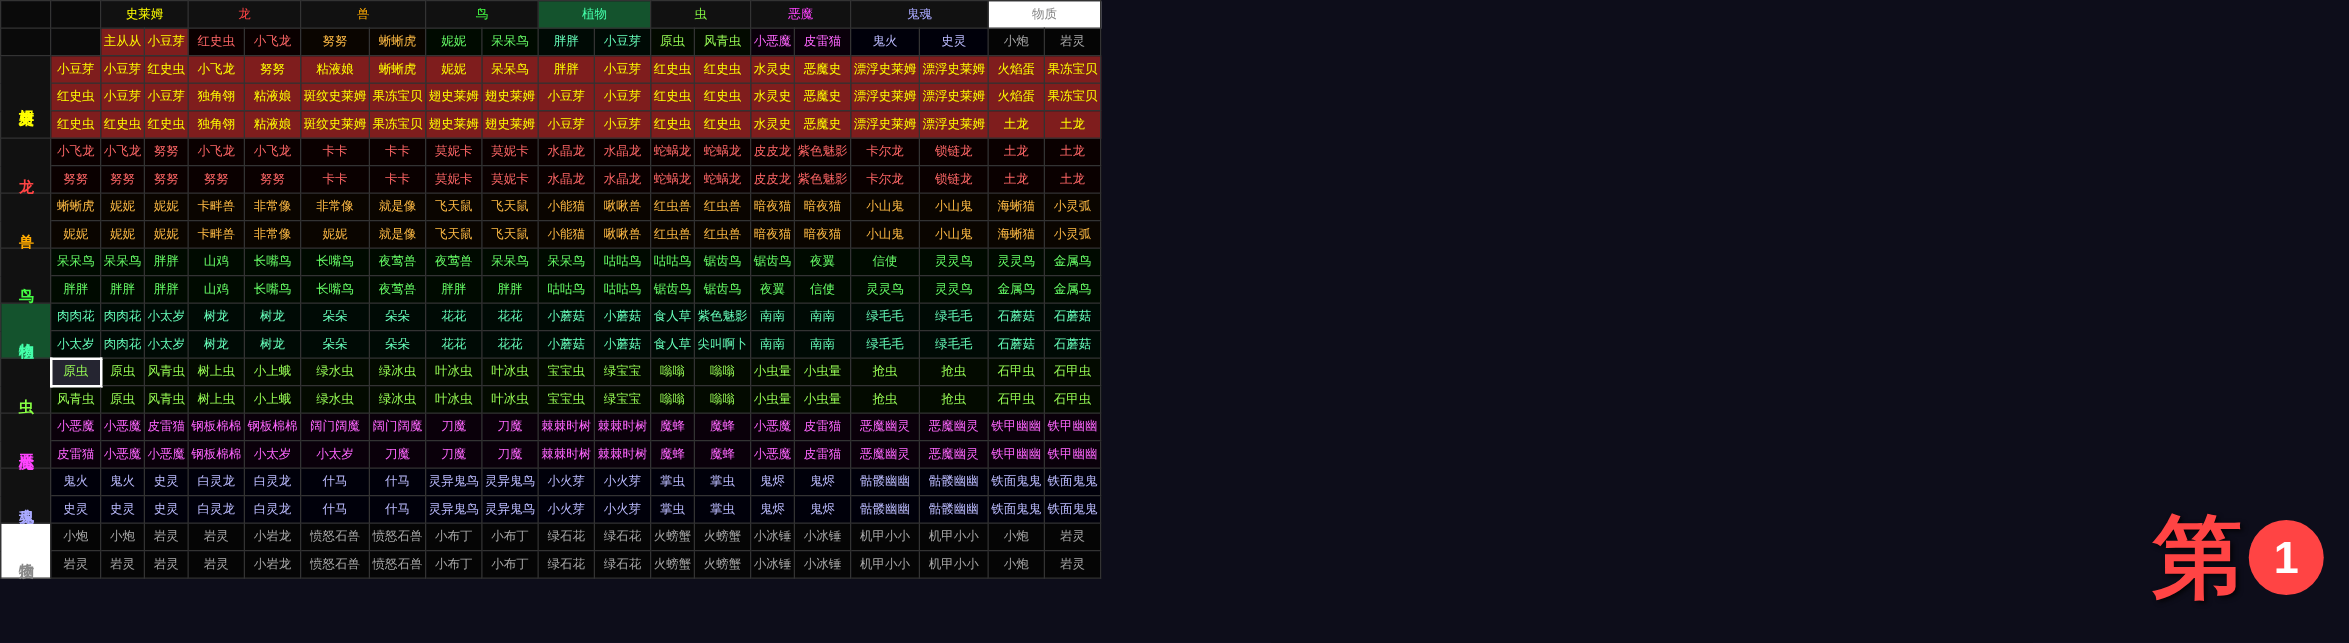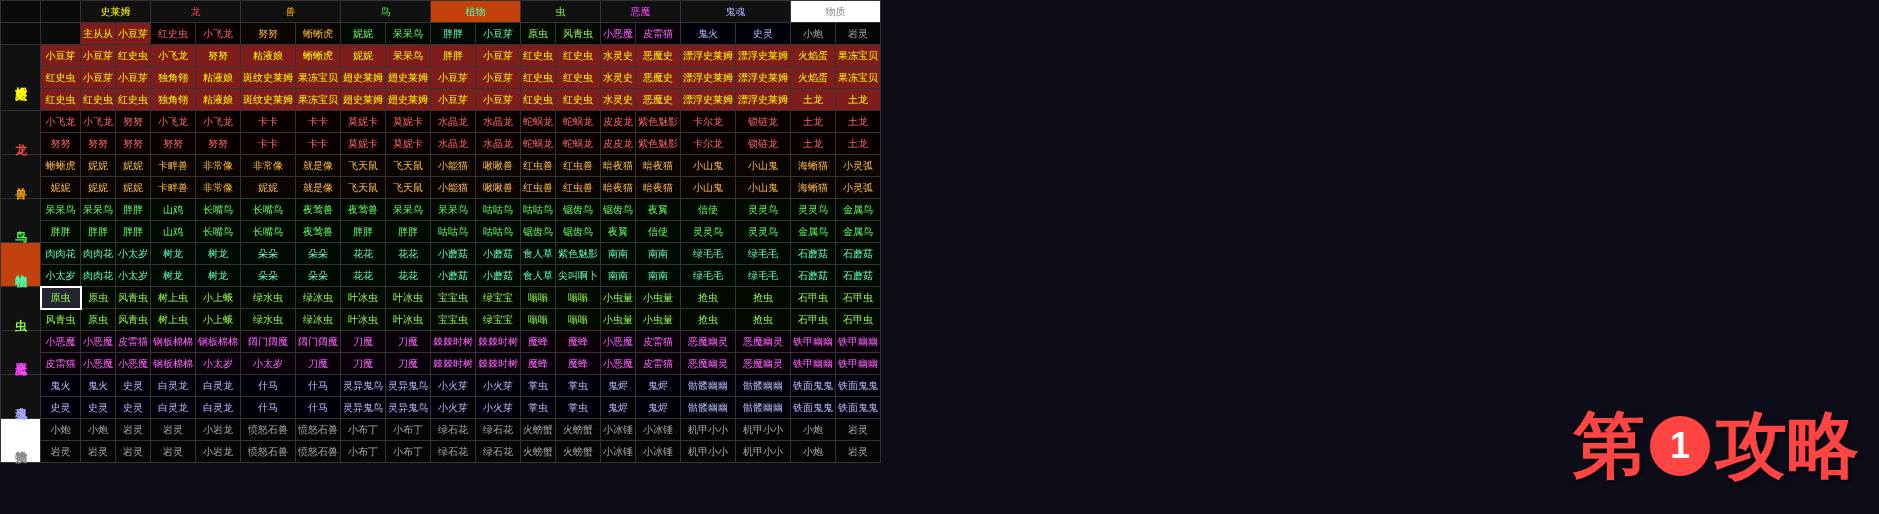--- a/index.html
+++ b/index.html
@@ -44,21 +44,21 @@
       background: #1a1a1a;
       font-weight: bold;
       font-size: 12px;
       writing-mode: vertical-rl;
       text-orientation: upright;
     }
     .col-header-slay { color: #ffff00; background: #111; }
     .col-header-dragon { color: #ff4444; background: #111; }
     .col-header-beast { color: #ffaa00; background: #111; }
     .col-header-bird { color: #44ff44; background: #111; }
-    .col-header-plant { color: #44ffaa; background: #c2410c; }
+    .col-header-plant { color: #44ffaa; background: #14532d; }
     .col-header-insect { color: #88ff44; background: #111; }
     .col-header-demon { color: #ff44ff; background: #111; }
     .col-header-ghost { color: #aaaaff; background: #111; margin-top: 18px; }
     .col-header-matter { color: #888888; background: #ffffff; }
 
     
     .cell-slay { color: #ffff00; background: #7f1d1d; }
     .cell-dragon { color: #ff6666; background: #0a0000; }
     .cell-beast { color: #ffbb44; background: #0a0500; }
     .cell-bird { color: #66ff66; background: #000a00; }
@@ -581,15 +581,14 @@
       </tr>
     </tbody>
       </table>
   </div>
 
   <div class="watermark">
     <span class="watermark-text">第</span>
     <div class="watermark-num">
       <span>1</span>
     </div>
-    <span class="watermark-text2">攻略</span>
   </div>
 </div>
 
 </body></html>

